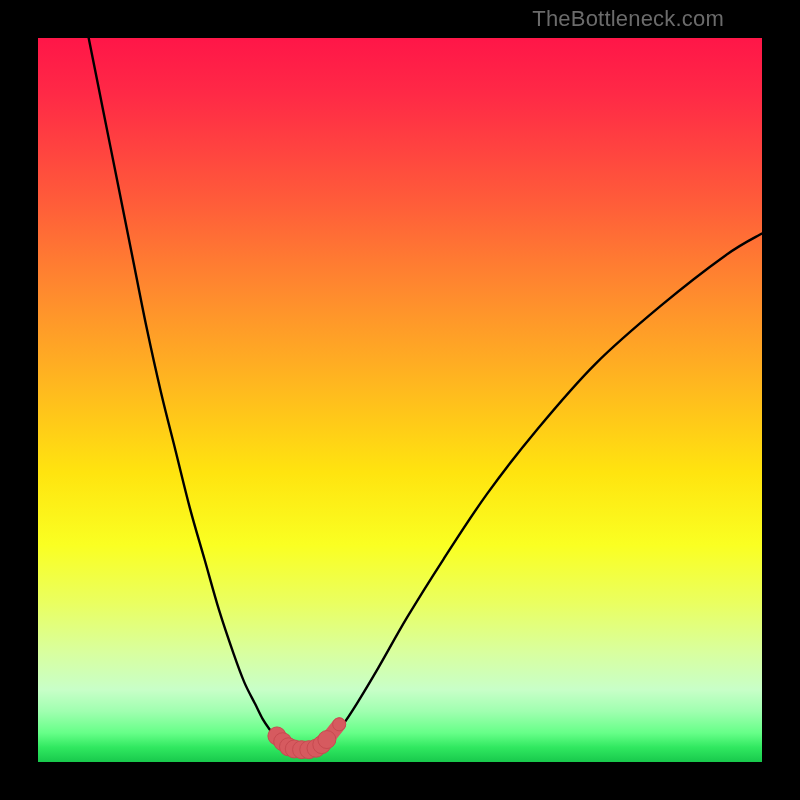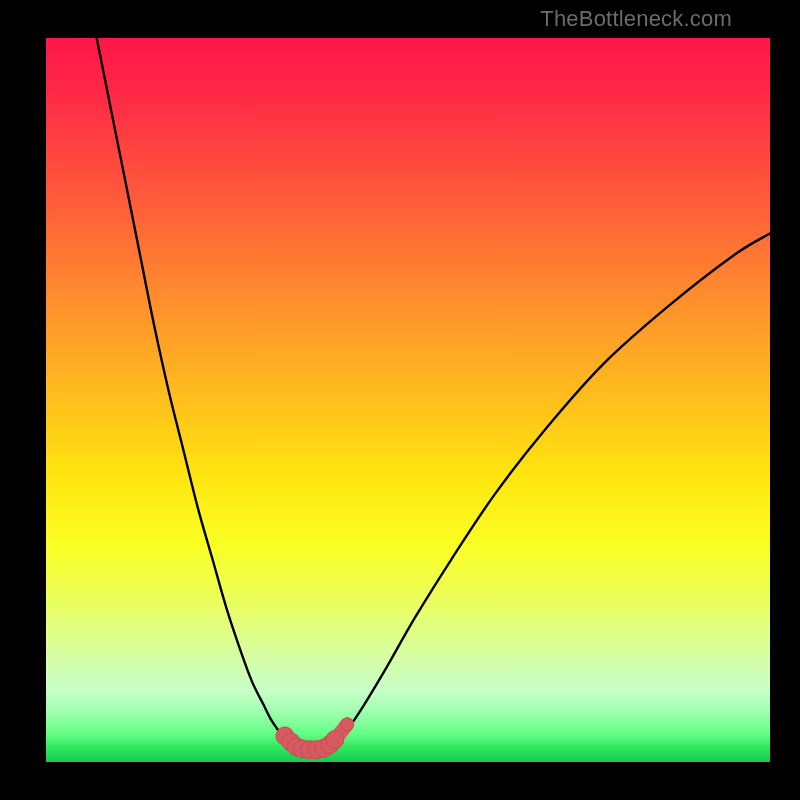--- a/index.html
+++ b/index.html
@@ -6,21 +6,21 @@
     margin: 0;
     padding: 0;
     width: 800px;
     height: 800px;
     background: #000000;
     overflow: hidden;
     font-family: Arial, Helvetica, sans-serif;
   }
   .frame {
     position: absolute;
-    left: 8px;
+    left: 0;
     top: 0;
     width: 736px;
     height: 800px;
     background: #000000;
   }
   .plot {
     position: absolute;
     left: 38px;
     top: 38px;
     width: 724px;

